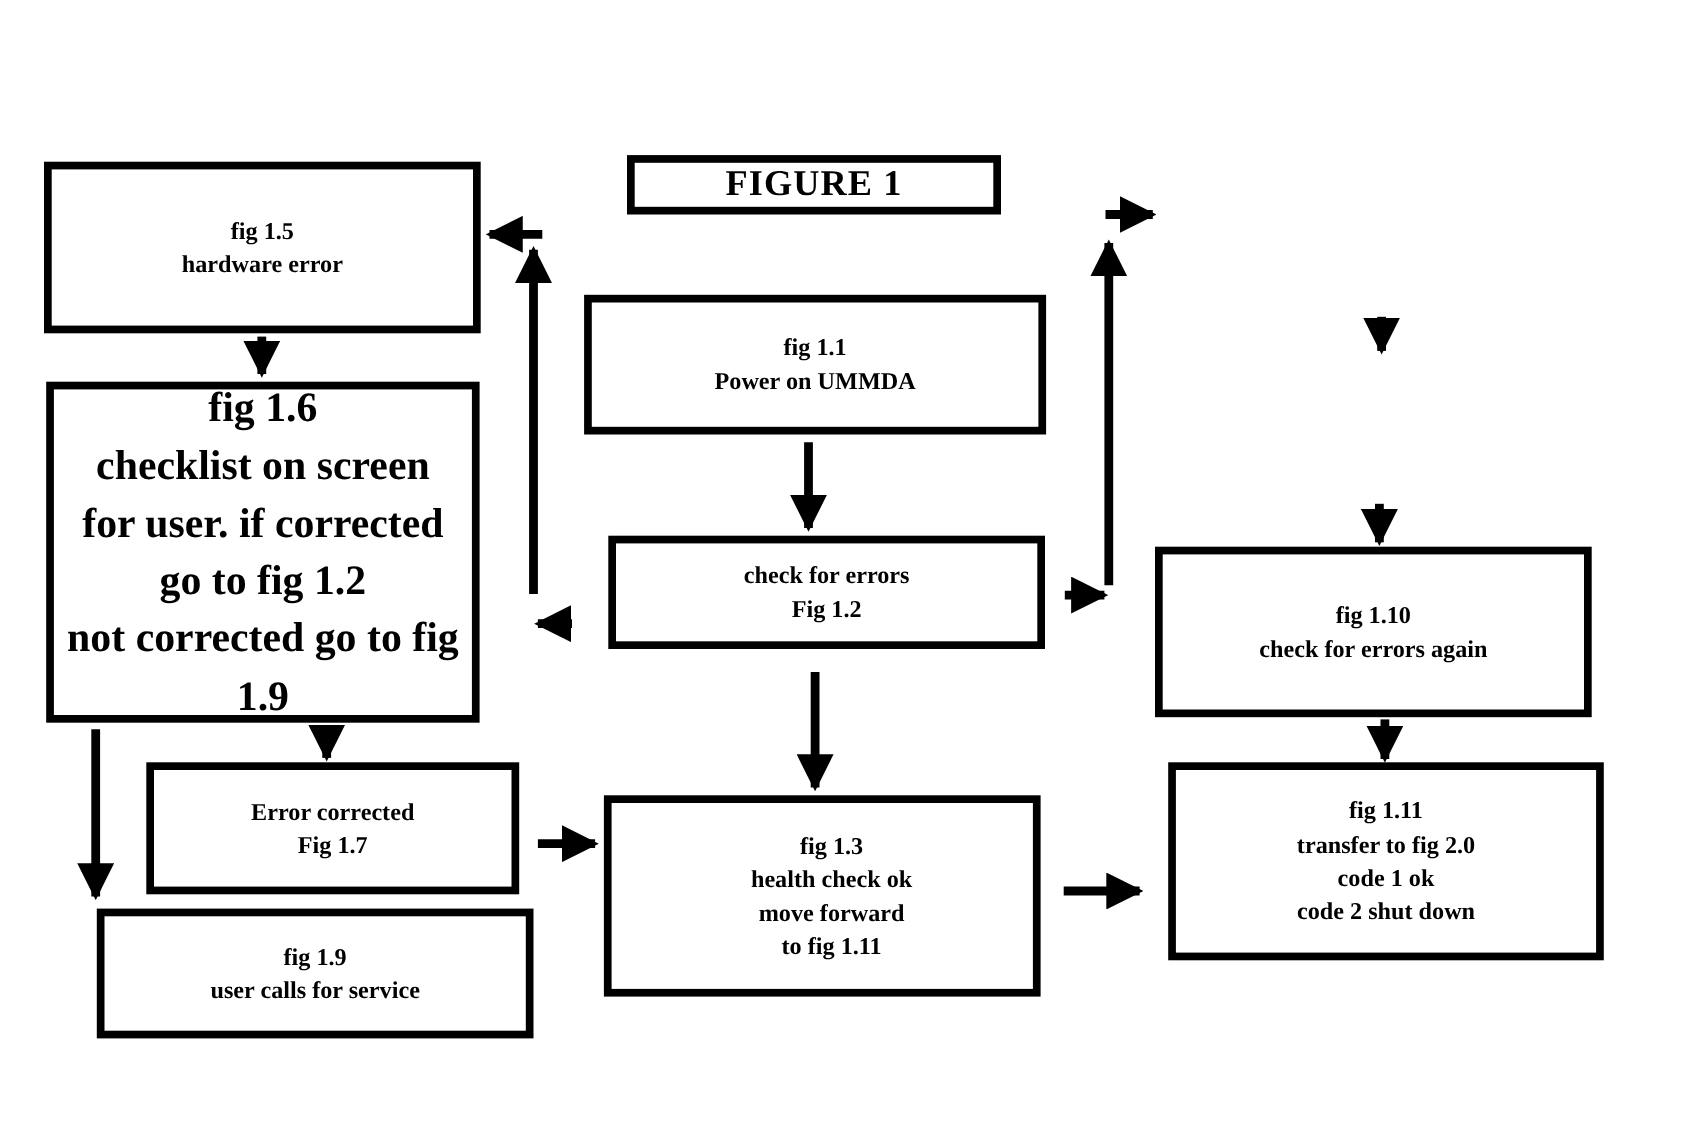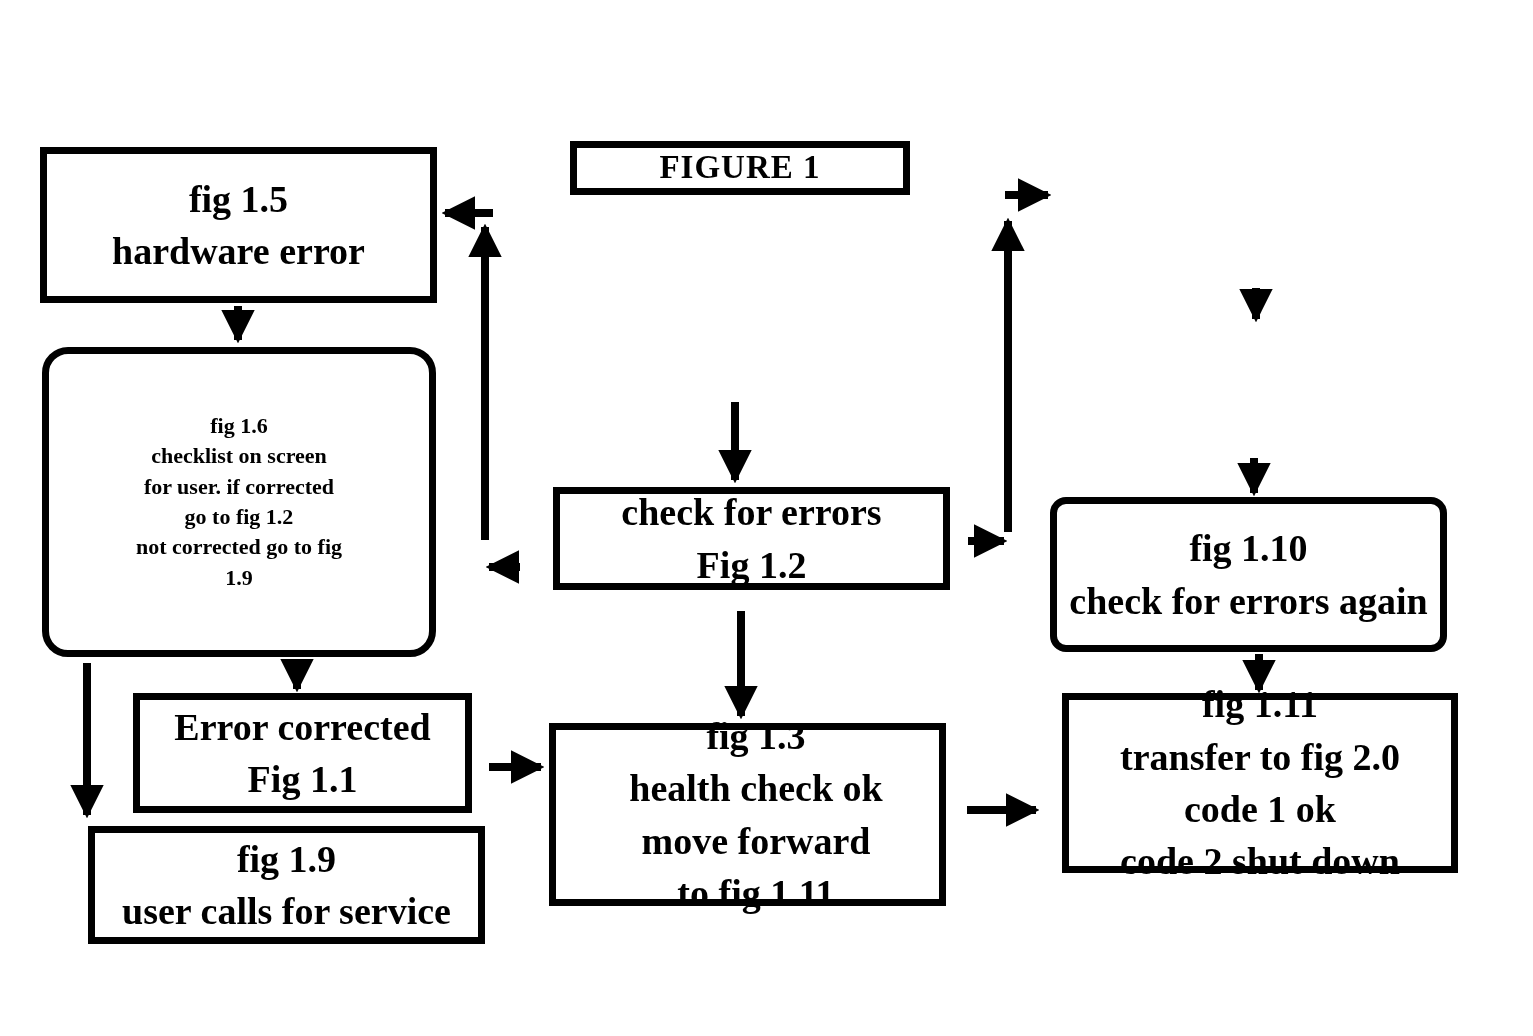--- a/index.html
+++ b/index.html
@@ -18,42 +18,42 @@
   .box {
     position: absolute;
     box-sizing: border-box;
     border: 7px solid #000000;
     background: #ffffff;
     display: flex;
     align-items: center;
     justify-content: center;
     text-align: center;
     font-weight: 700;
-    font-size: 38px;
+    font-size: 22px;
     line-height: 1.38;
     color: #000000;
     white-space: pre-line;
     padding: 4px 10px;
   }
   .title-box {
     font-size: 33px;
     letter-spacing: 1px;
   }
   
   .n-title { left: 570px; top: 141px; width: 340px; height: 54px; }
   .n-f15   { left: 40px;  top: 147px; width: 397px; height: 156px; }
-  .n-f16   { left: 42px;  top: 347px; width: 394px; height: 310px; font-size: 22px; border-radius: 26px; }
+  .n-f16   { left: 42px;  top: 347px; width: 394px; height: 310px; font-size: 38px; }
   .n-f17   { left: 133px; top: 693px; width: 339px; height: 120px; }
   .n-f19   { left: 60px;  top: 826px; width: 397px; height: 118px; margin-left: 28px; }
   .n-f11   { left: 531px; top: 268px; width: 420px; height: 127px; }
   .n-f12   { left: 553px; top: 487px; width: 397px; height: 103px; }
   .n-f13   { left: 549px; top: 723px; width: 397px; height: 183px; padding-left: 27px; }
   .n-f14   { left: 1060px; top: 147px; width: 398px; height: 138px; }
   .n-f18   { left: 1053px; top: 323px; width: 394px; height: 132px; }
-  .n-f110  { left: 1050px; top: 497px; width: 397px; height: 155px; border-radius: 16px; }
+  .n-f110  { left: 1050px; top: 497px; width: 397px; height: 155px; }
   .n-f111  { left: 1062px; top: 693px; width: 396px; height: 180px; }
   #arrow-layer {
     position: absolute;
     left: 0;
     top: 0;
     pointer-events: none;
   }
   #arrow-layer line {
     stroke: #000000;
     stroke-width: 8;
@@ -101,28 +101,32 @@
     <span>fig 1.6
 checklist on screen
 for user. if corrected
 go to fig 1.2
 not corrected go to fig
 1.9</span>
   </div>
 
   <div class="box n-f17">
     <span>Error corrected
-Fig 1.1</span>
+Fig 1.7</span>
   </div>
 
   <div class="box n-f19">
     <span>fig 1.9
 user calls for service</span>
   </div>
 
+  <div class="box n-f11">
+    <span>fig 1.1
+Power on UMMDA</span>
+  </div>
 
   <div class="box n-f12">
     <span>check for errors
 Fig 1.2</span>
   </div>
 
   <div class="box n-f13">
     <span>fig 1.3
 health check ok
 move forward

